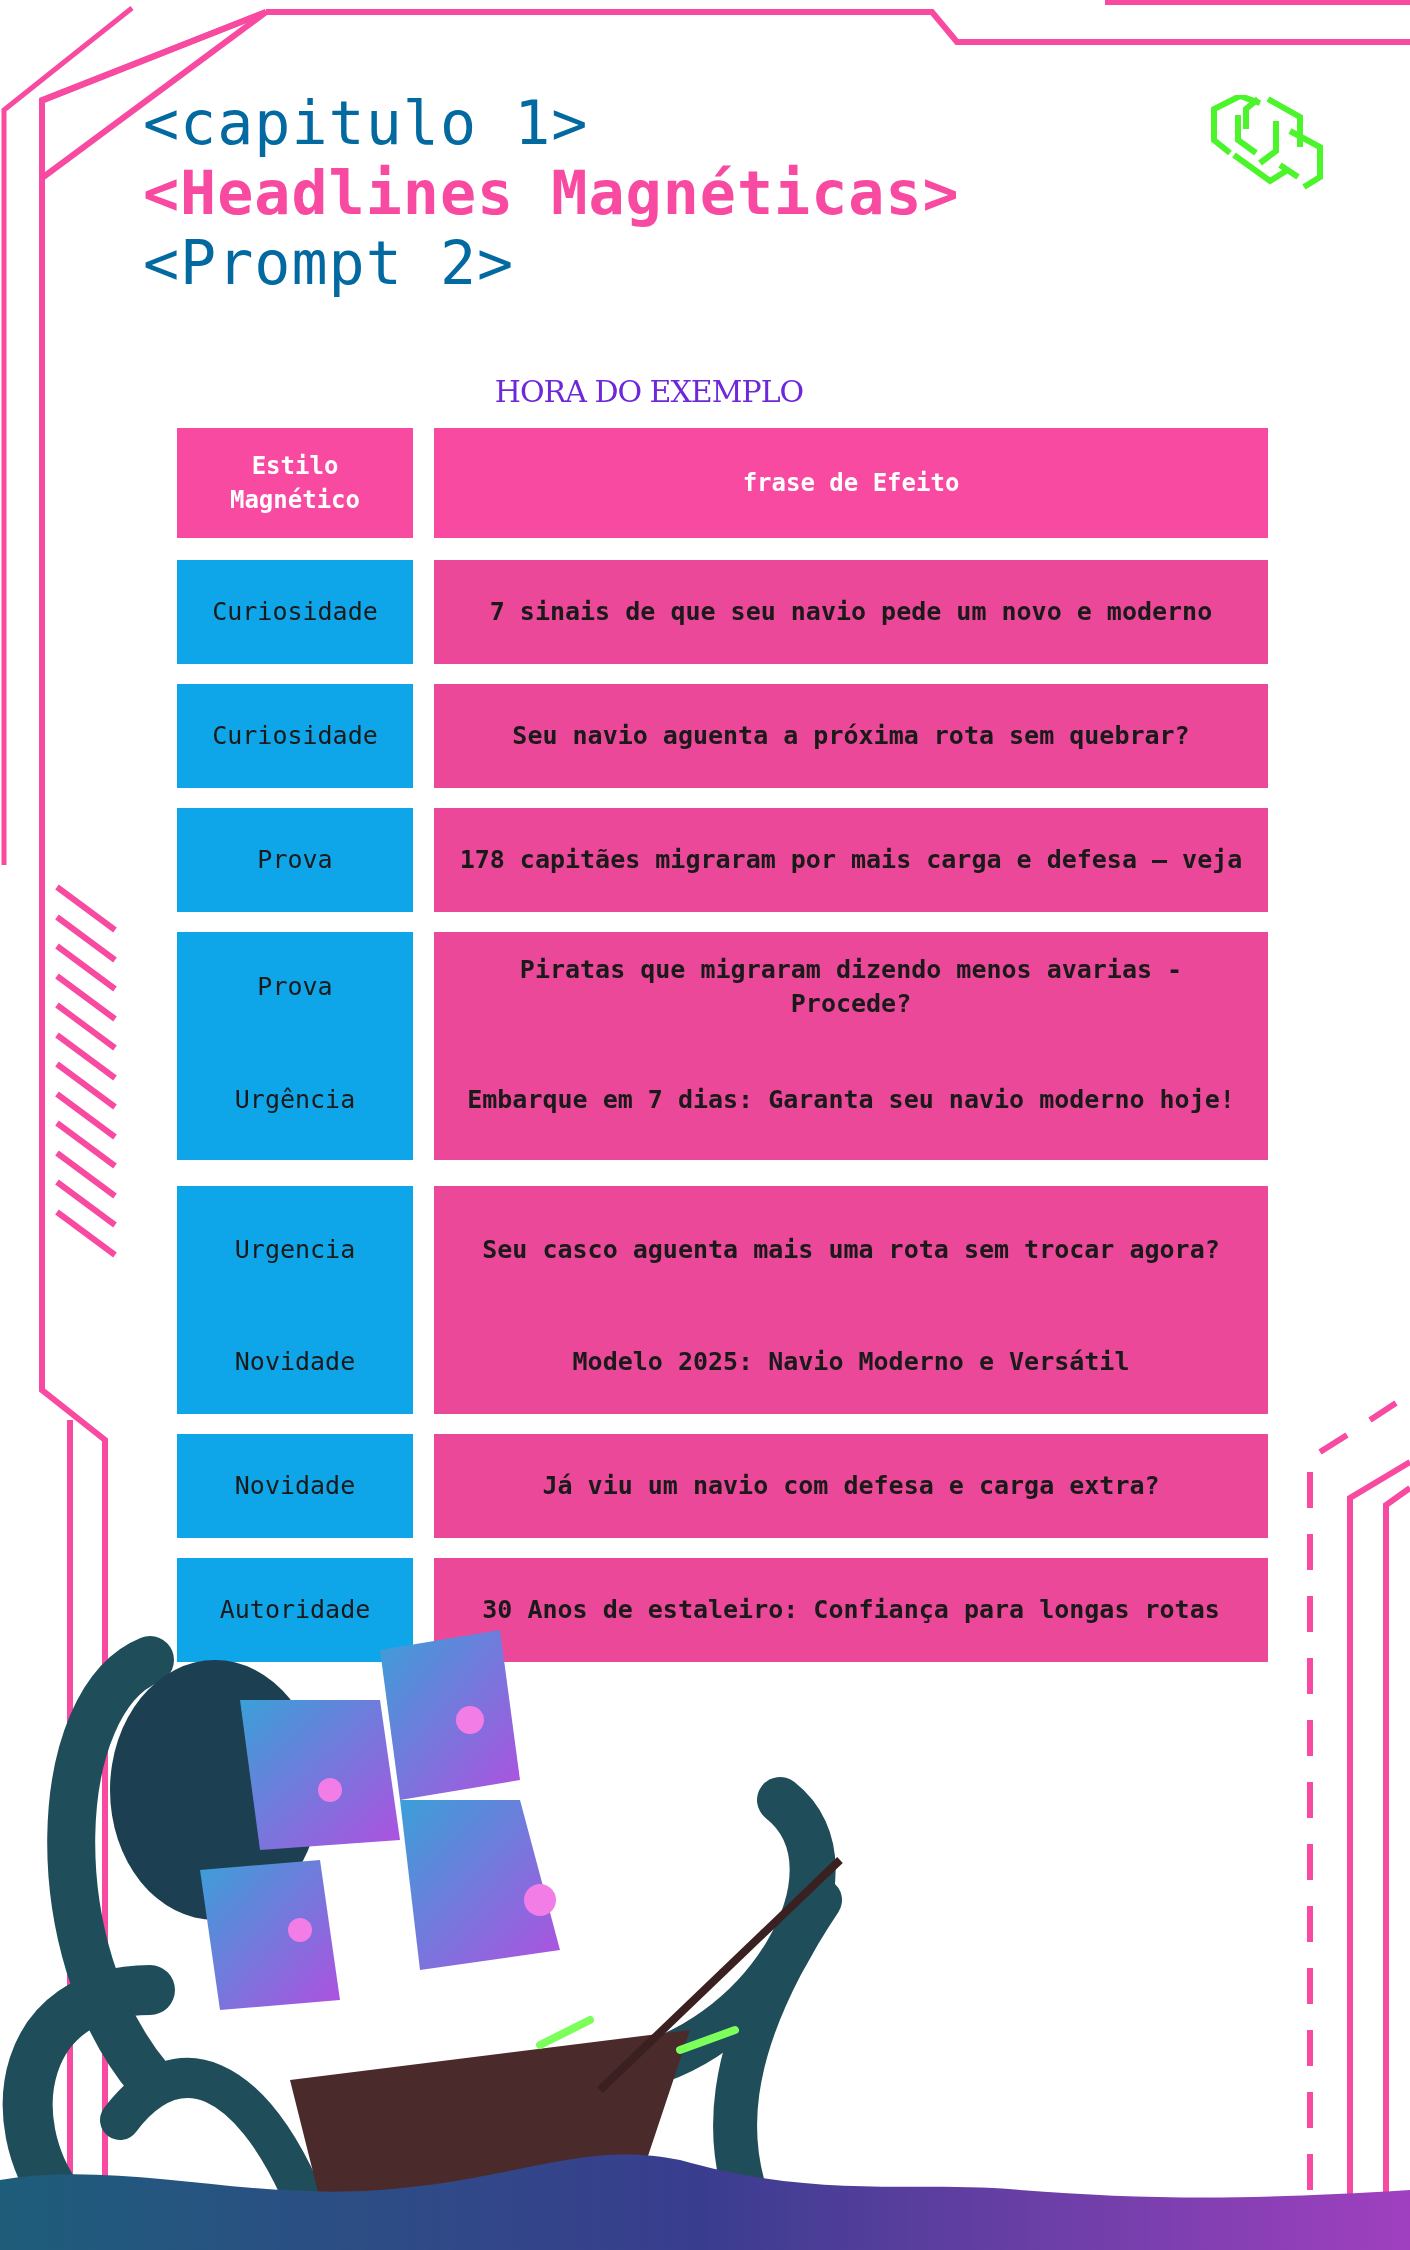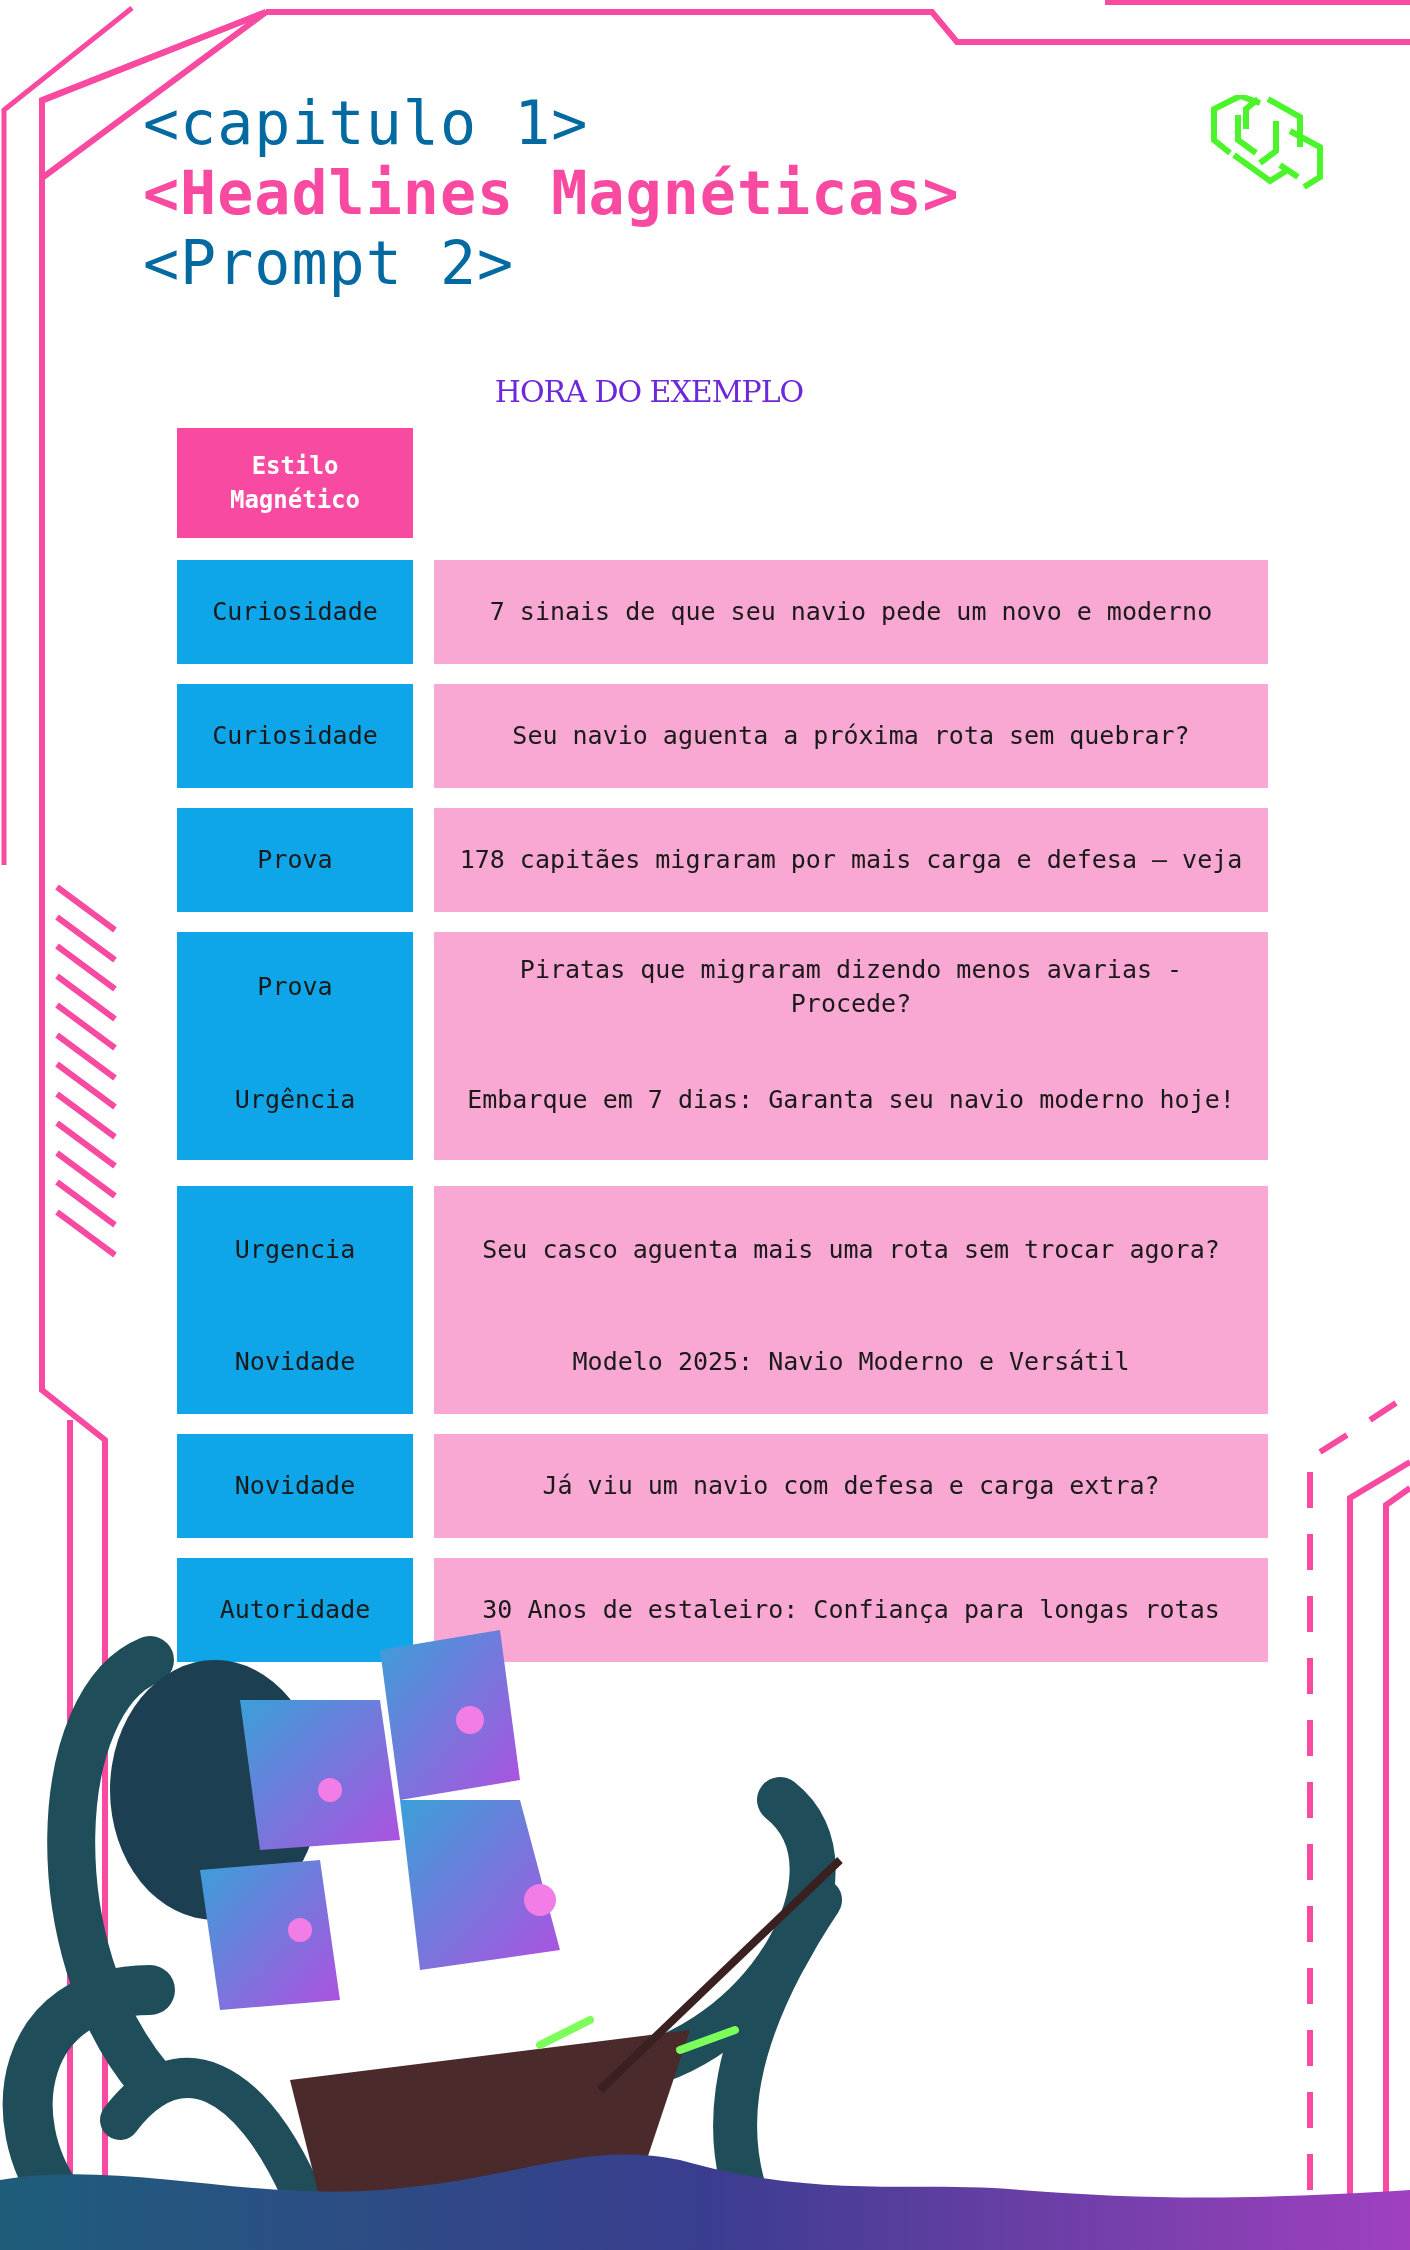--- a/index.html
+++ b/index.html
@@ -7,21 +7,21 @@
   .frame { position:absolute; left:0; top:0; width:1410px; height:2250px; pointer-events:none; }
   .title-block { position:absolute; left:143px; top:88px; line-height:70px; }
   .t-line { display:block; font-family:"DejaVu Sans Mono", monospace; font-size:60px; color:#0369a1; white-space:pre; letter-spacing:1px; }
   .t-line.accent { color:#f74aa0; font-weight:bold; }
   .logo { position:absolute; left:1210px; top:95px; width:115px; height:95px; }
   .section-title { position:absolute; left:0; width:1298px; top:374px; text-align:center; font-family:"DejaVu Serif", serif; font-size:30px; color:#6d28d9; letter-spacing:-1px; }
   .table { position:absolute; left:177px; top:428px; width:1091px; }
   .row { position:absolute; left:0; width:1091px; }
   .cell { position:absolute; top:0; height:100%; display:flex; align-items:center; justify-content:center; text-align:center; font-family:"DejaVu Sans Mono", monospace; font-size:25px; color:#1a1a1a; line-height:34px; box-sizing:border-box; padding:0 12px; }
   .cell.c1 { left:0; width:236px; background:#0ea5e9; }
-  .cell.c2 { left:257px; width:834px; background:#f9a8d4; }
+  .cell.c2 { left:257px; width:834px; background:#ec4899;font-weight:bold; }
   .row.head .cell { background:#f74aa0; color:#ffffff; font-weight:bold; font-size:24px; }
   .illus { position:absolute; left:0; top:1600px; width:1410px; height:650px; }
 </style>
 </head>
 <body>
 
 <svg class="frame" viewBox="0 0 1410 2250" xmlns="http://www.w3.org/2000/svg">
   <g fill="none" stroke="#f74aa0" stroke-width="6" stroke-linejoin="miter">
 
     <polyline points="132,8 4,110 4,865" stroke-width="5"></polyline>
@@ -83,20 +83,21 @@
   </g>
 </svg>
 
 <div class="section-title">HORA DO EXEMPLO</div>
 
 <div class="table">
   <div class="row head" style="top:0; height:110px;">
     <div class="cell c1">
       <span><span>Estilo</span><br><span>Magnético</span></span>
     </div>
+    <div class="cell c2">frase de Efeito</div>
   </div>
 
   <div class="row" style="top:132px; height:104px;">
     <div class="cell c1">Curiosidade</div>
     <div class="cell c2">7 sinais de que seu navio pede um novo e moderno</div>
   </div>
   <div class="row" style="top:256px; height:104px;">
     <div class="cell c1">Curiosidade</div>
     <div class="cell c2">Seu navio aguenta a próxima rota sem quebrar?</div>
   </div>

